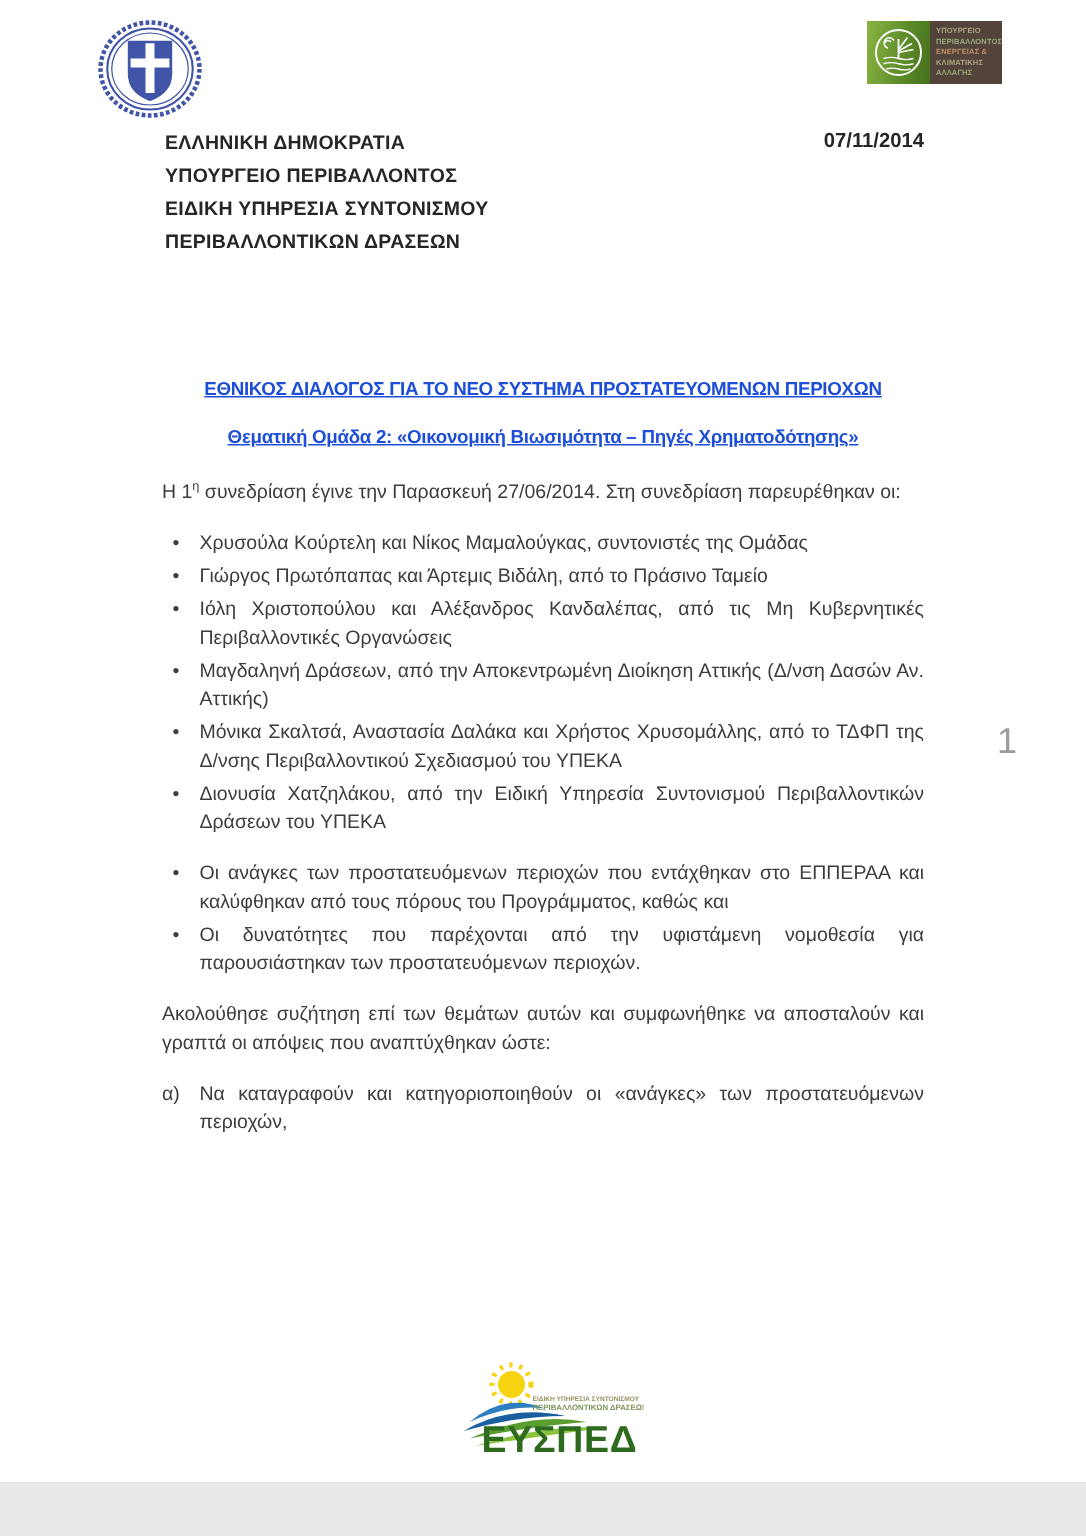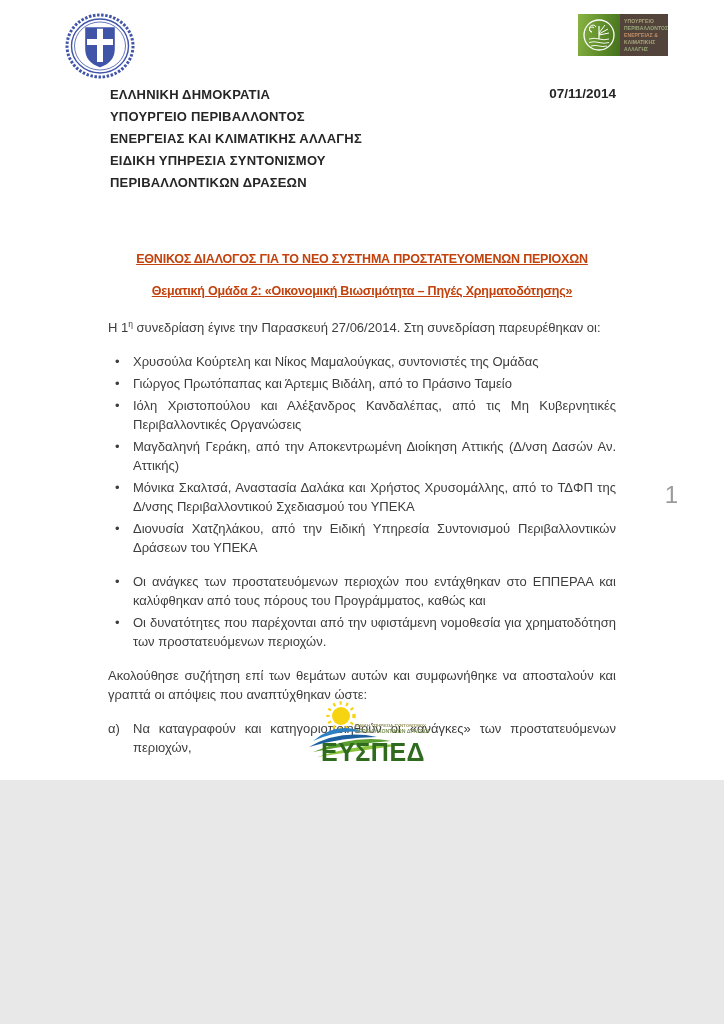--- a/index.html
+++ b/index.html
@@ -1,18 +1,18 @@
 <!DOCTYPE html>
 <html><head>
 <meta charset="utf-8">
 <style>
   html,body { margin:0; padding:0; background:#e8e8e8; }
   .page {
     position:relative;
-    width:724px; height:780px;
+    width:724px; height:988px;
     margin:0 auto;
     background:#ffffff;
     font-family:"Liberation Sans","DejaVu Sans",sans-serif;
     color:#3d3d3d;
     overflow:hidden;
   }
 
   
   .coat-of-arms { position:absolute; left:63px; top:13px; }
   .agency-block {
@@ -41,21 +41,21 @@
   .ml-line-2,.ml-line-5 { color:#9aa97a; }
   .ml-line-3 { color:#c2906a; }
 
   
   .content {
     position:absolute; left:108px; top:250px; width:508px;
     font-size:13px; line-height:19px; text-align:justify;
   }
   .doc-title, .doc-subtitle {
     text-align:center; font-weight:bold; text-decoration:underline;
-    color:#c2410c; font-size:12.5px; letter-spacing:-0.2px;
+    color:#1d4ed8; font-size:12.5px; letter-spacing:-0.2px;
   }
   .doc-title { margin:0 0 13px 0; }
   .doc-subtitle { margin:0 0 17px 0; }
   .para { margin:0 0 15px 0; }
   ul.bullets { list-style:none; margin:0 0 15px 0; padding:0; }
   ul.bullets li { position:relative; padding-left:25px; margin-bottom:3px; }
   ul.bullets li::before { content:"\2022"; position:absolute; left:7px; top:0; }
   .lettered { position:relative; padding-left:25px; margin-bottom:3px; }
   .lettered .marker { position:absolute; left:0; top:0; }
   sup { font-size:8.5px; line-height:0; }
@@ -107,47 +107,46 @@
       <div class="ml-line-2">ΠΕΡΙΒΑΛΛΟΝΤΟΣ</div>
       <div class="ml-line-3">ΕΝΕΡΓΕΙΑΣ &amp;</div>
       <div class="ml-line-4">ΚΛΙΜΑΤΙΚΗΣ</div>
       <div class="ml-line-5">ΑΛΛΑΓΗΣ</div>
     </div>
   </div>
 
   <div class="agency-block">
     <div>ΕΛΛΗΝΙΚΗ ΔΗΜΟΚΡΑΤΙΑ</div>
     <div>ΥΠΟΥΡΓΕΙΟ ΠΕΡΙΒΑΛΛΟΝΤΟΣ</div>
-    <div>ΕΝΕΡΓΕΙΑΣ ΚΑΙ ΚΛΙΜΑΤΙΚΗΣ ΑΛΛΑΓΗΣ</div>
     <div>ΕΙΔΙΚΗ ΥΠΗΡΕΣΙΑ ΣΥΝΤΟΝΙΣΜΟΥ</div>
     <div>ΠΕΡΙΒΑΛΛΟΝΤΙΚΩΝ ΔΡΑΣΕΩΝ</div>
   </div>
 
   <div class="doc-date">07/11/2014</div>
 
   <div class="content">
     <div class="doc-title">ΕΘΝΙΚΟΣ ΔΙΑΛΟΓΟΣ ΓΙΑ ΤΟ ΝΕΟ ΣΥΣΤΗΜΑ ΠΡΟΣΤΑΤΕΥΟΜΕΝΩΝ ΠΕΡΙΟΧΩΝ</div>
     <div class="doc-subtitle">Θεματική Ομάδα 2: «Οικονομική Βιωσιμότητα – Πηγές Χρηματοδότησης»</div>
 
 
     <p class="para"><span>Η 1</span><sup>η</sup><span> συνεδρίαση έγινε την Παρασκευή 27/06/2014. Στη συνεδρίαση παρευρέθηκαν οι:</span></p>
 
     <ul class="bullets">
       <li>Χρυσούλα Κούρτελη και Νίκος Μαμαλούγκας, συντονιστές της Ομάδας</li>
       <li>Γιώργος Πρωτόπαπας και Άρτεμις Βιδάλη, από το Πράσινο Ταμείο</li>
       <li>Ιόλη Χριστοπούλου και Αλέξανδρος Κανδαλέπας, από τις Μη Κυβερνητικές Περιβαλλοντικές Οργανώσεις</li>
-      <li>Μαγδαληνή Γεράκη, από την Αποκεντρωμένη Διοίκηση Αττικής (Δ/νση Δασών Αν. Αττικής)</li>
+      <li>Μαγδαληνή Δράσεων, από την Αποκεντρωμένη Διοίκηση Αττικής (Δ/νση Δασών Αν. Αττικής)</li>
       <li>Μόνικα Σκαλτσά, Αναστασία Δαλάκα και Χρήστος Χρυσομάλλης, από το ΤΔΦΠ της Δ/νσης Περιβαλλοντικού Σχεδιασμού του ΥΠΕΚΑ</li>
       <li>Διονυσία Χατζηλάκου, από την Ειδική Υπηρεσία Συντονισμού Περιβαλλοντικών Δράσεων του ΥΠΕΚΑ</li>
     </ul>
 
 
     <ul class="bullets">
       <li>Οι ανάγκες των προστατευόμενων περιοχών που εντάχθηκαν στο ΕΠΠΕΡΑΑ και καλύφθηκαν από τους πόρους του Προγράμματος, καθώς και</li>
-      <li>Οι δυνατότητες που παρέχονται από την υφιστάμενη νομοθεσία για χρηματοδότηση των προστατευόμενων περιοχών.</li>
+      <li>Οι δυνατότητες που παρέχονται από την υφιστάμενη νομοθεσία για παρουσιάστηκαν των προστατευόμενων περιοχών.</li>
     </ul>
 
     <p class="para">Ακολούθησε συζήτηση επί των θεμάτων αυτών και συμφωνήθηκε να αποσταλούν και γραπτά οι απόψεις που αναπτύχθηκαν ώστε:</p>
 
     <div class="lettered">
       <span class="marker">α)</span>
       <span>Να καταγραφούν και κατηγοριοποιηθούν οι «ανάγκες» των προστατευόμενων περιοχών,</span>
     </div>
   </div>
 

